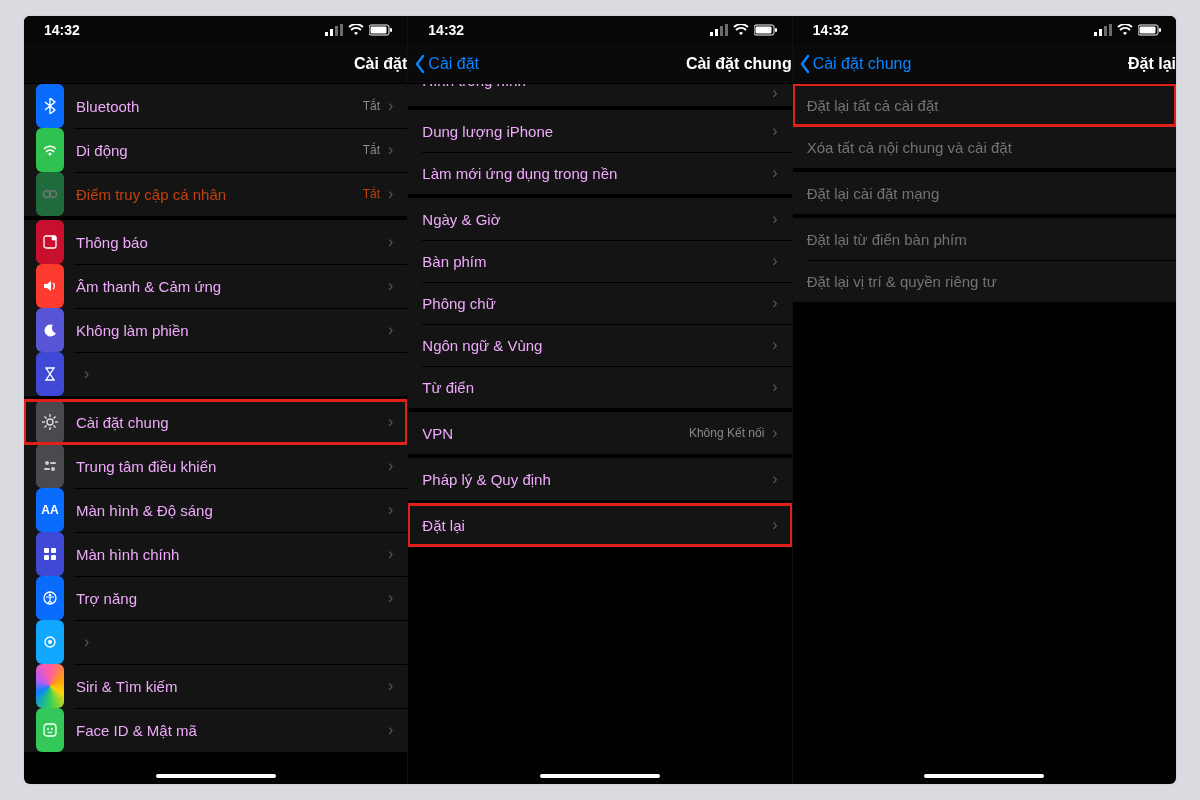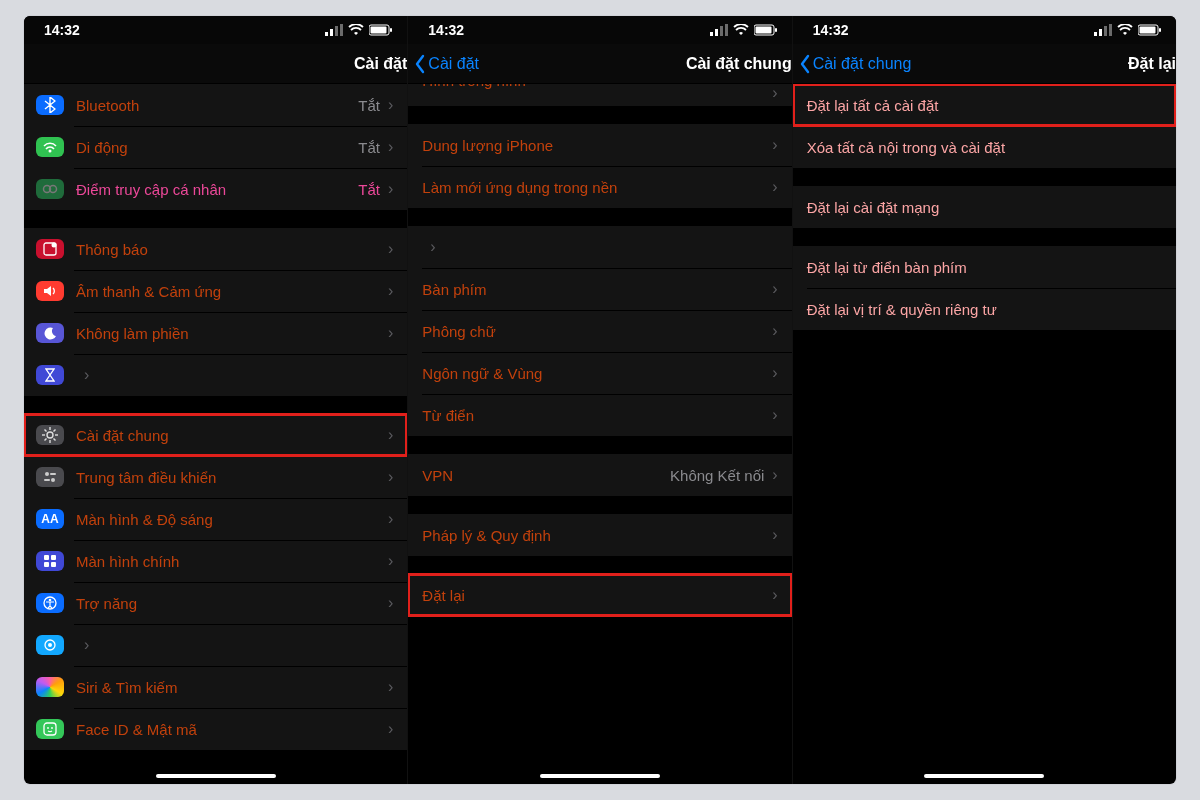--- a/index.html
+++ b/index.html
@@ -72,21 +72,21 @@
     gap: 2px;
     color: #0a84ff;
     font-size: 16px;
     cursor: pointer;
   }
   .nav-back svg { width: 12px; height: 20px; }
 
   
   .list { flex: 1 1 auto; overflow: hidden; }
   .group {
-    margin-top: 18px;
+    margin-top: 4px;
     background: #111;
   }
   .group:first-child { margin-top: 0; }
   .row {
     display: flex;
     align-items: center;
     min-height: 42px;
     padding: 0 14px 0 12px;
     position: relative;
     cursor: pointer;
@@ -97,46 +97,46 @@
     position: absolute;
     left: 50px;
     right: 0;
     top: 0;
     height: 1px;
     background: #000;
   }
   .row.noicon + .row.noicon::before,
   .row.noicon:first-child::before { left: 14px; }
   .row .icon {
-    width: 28px; height: 20px;
+    width: 28px; height: 44px;
     border-radius: 6px;
     margin-right: 12px;
     display: flex; align-items: center; justify-content: center;
     flex-shrink: 0;
     font-size: 14px;
     color: #fff;
   }
   .row .label {
     flex: 1 1 auto;
     font-size: 15px;
-    color: #c2410c;
+    color: #f0abfc;
   }
   .row .value {
-    font-size: 15px;
+    font-size: 12px;
     color: #8a8a8e;
     margin-left: 8px;
   }
   .row .chevron {
     margin-left: 8px;
     color: #5a5a5e;
     flex-shrink: 0;
   }
   .row.disabled .label,
-  .row.disabled .value { color: #ec4899; }
-  .row.link .label { color: #fca5a5; }
+  .row.disabled .value { color: #c2410c; }
+  .row.link .label { color: #737373; }
   .row.noicon { padding-left: 14px; }
 
   
   .hl {
     outline: 3px solid #e1201b;
     outline-offset: -2px;
     position: relative;
     z-index: 2;
   }
 
@@ -420,20 +420,21 @@
           <span class="chevron">›</span>
         </div>
         <div class="row noicon">
           <div class="label">Làm mới ứng dụng trong nền</div>
           <span class="chevron">›</span>
         </div>
       </div>
 
       <div class="group">
         <div class="row noicon">
+          <div class="label">Ngày &amp; Giờ</div>
           <span class="chevron">›</span>
         </div>
         <div class="row noicon">
           <div class="label">Bàn phím</div>
           <span class="chevron">›</span>
         </div>
         <div class="row noicon">
           <div class="label">Phông chữ</div>
           <span class="chevron">›</span>
         </div>
@@ -503,21 +504,21 @@
       </div>
       <div class="nav-title">Đặt lại</div>
     </div>
 
     <div class="list">
       <div class="group">
         <div class="row noicon link hl">
           <div class="label">Đặt lại tất cả cài đặt</div>
         </div>
         <div class="row noicon link">
-          <div class="label">Xóa tất cả nội trong và cài đặt</div>
+          <div class="label">Xóa tất cả nội chung và cài đặt</div>
         </div>
       </div>
 
       <div class="group">
         <div class="row noicon link">
           <div class="label">Đặt lại cài đặt mạng</div>
         </div>
       </div>
 
       <div class="group">

